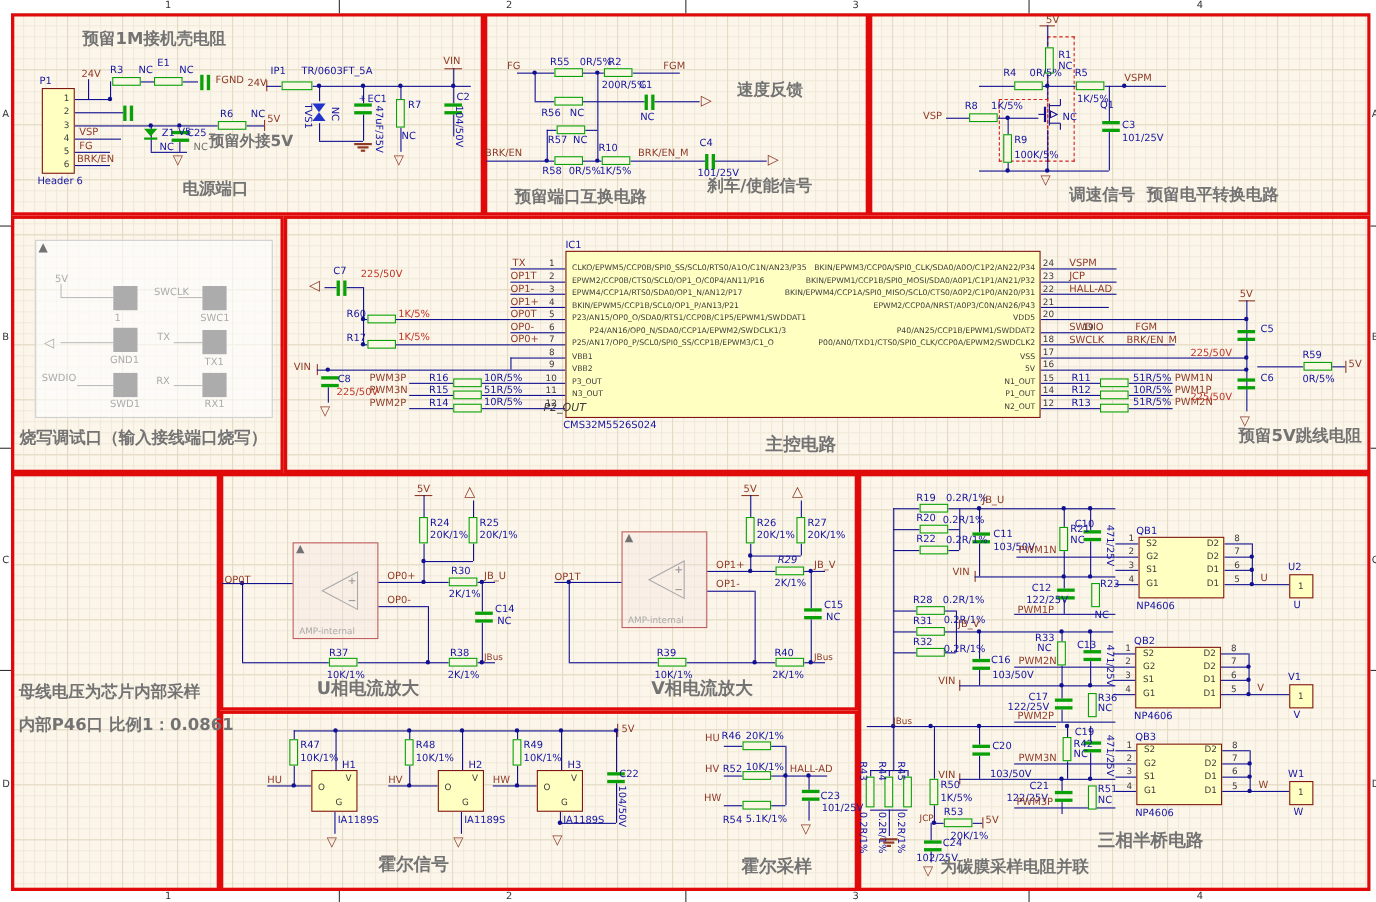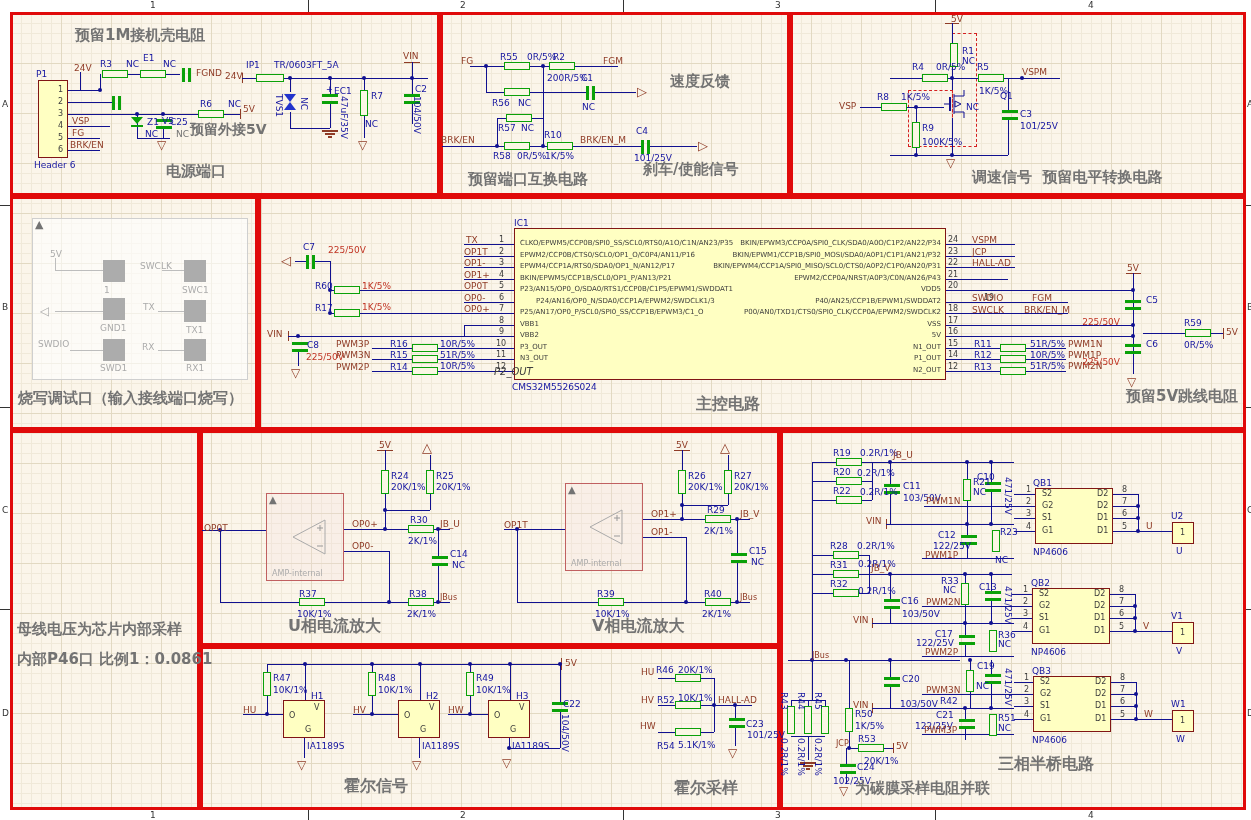--- a/index.html
+++ b/index.html
@@ -614,21 +614,21 @@
     </svg>
     <div class="t c-g" style="position: absolute; font-size: 8px; left: 571px; top: 560px;">AMP-internal</div>
     <div class="t c-m" style="position: absolute; font-size: 9px; left: 504px; top: 521px;">OP1T</div>
     <div class="wire" style="position: absolute; left: 504px; top: 529px; width: 61px; height: 1px;"></div>
     <div class="dot" style="position: absolute; left: 515px; top: 527px;"></div>
     <div class="wire" style="position: absolute; left: 517px; top: 529px; width: 1px; height: 73px;"></div>
     <div class="wire" style="position: absolute; left: 517px; top: 602px; width: 81px; height: 1px;"></div>
     <div class="wire" style="position: absolute; left: 643px; top: 519px; width: 62px; height: 1px;"></div>
     <div class="t c-m" style="position: absolute; font-size: 9px; left: 651px; top: 510px;">OP1+</div>
     <div class="res" style="position: absolute; left: 705px; top: 515px; width: 26px; height: 8px;"></div>
-    <div class="t c-b" style="position: absolute; font-size: 9px; left: 707px; top: 506px;">R29</div>
+    <div class="t c-b" style="position: absolute; font-size: 9px; left: 707px; top: 506px; font-style: italic;">R29</div>
     <div class="t c-b" style="position: absolute; font-size: 9px; left: 704px; top: 527px;">2K/1%</div>
     <div class="wire" style="position: absolute; left: 731px; top: 519px; width: 19px; height: 1px;"></div>
     <div class="dot" style="position: absolute; left: 735px; top: 517px;"></div>
     <div class="t c-m" style="position: absolute; font-size: 9px; left: 740px; top: 510px;">JB_V</div>
     <div class="wire" style="position: absolute; left: 737px; top: 519px; width: 1px; height: 34px;"></div>
     <div style="position: absolute; z-index: 4; left: 731px; top: 553px; width: 16px; height: 10px;">
       <div class="capb" style="left: 0px; top: 0px; width: 16px; height: 3px;"></div>
       <div class="capb" style="left: 0px; top: 7px; width: 16px; height: 3px;"></div>
     </div>
     <div class="t c-b" style="position: absolute; font-size: 9px; left: 749px; top: 547px;">C15</div>
@@ -938,21 +938,21 @@
     <div class="wire" style="position: absolute; left: 890px; top: 660px; width: 1px; height: 17px;"></div>
     <div class="wire" style="position: absolute; left: 890px; top: 687px; width: 1px; height: 21px;"></div>
     <div class="wire" style="position: absolute; left: 922px; top: 694px; width: 92px; height: 1px;"></div>
     <div style="position: absolute; z-index: 4; left: 985px; top: 674px; width: 16px; height: 10px;">
       <div class="capb" style="left: 0px; top: 0px; width: 16px; height: 3px;"></div>
       <div class="capb" style="left: 0px; top: 7px; width: 16px; height: 3px;"></div>
     </div>
     <div class="t c-b" style="position: absolute; font-size: 9px; left: 977px; top: 662px;">C19</div>
     <div class="t c-b vert" style="position: absolute; font-size: 9px; left: 1003px; top: 668px;">471/25V</div>
     <div class="res" style="position: absolute; left: 966px; top: 670px; width: 8px; height: 22px;"></div>
-    <div class="t c-b" style="position: absolute; font-size: 9px; left: 940px; top: 673px; margin-top: 24px;">R42</div>
+    <div class="t c-b" style="position: absolute; font-size: 9px; left: 976px; top: 673px;">R42</div>
     <div class="t c-b" style="position: absolute; font-size: 9px; left: 976px; top: 682px;">NC</div>
     <div class="wire" style="position: absolute; left: 970px; top: 660px; width: 1px; height: 10px;"></div>
     <div class="wire" style="position: absolute; left: 970px; top: 692px; width: 1px; height: 16px;"></div>
     <div class="wire" style="position: absolute; left: 991px; top: 660px; width: 1px; height: 14px;"></div>
     <div class="wire" style="position: absolute; left: 991px; top: 684px; width: 1px; height: 24px;"></div>
     <div class="t c-m" style="position: absolute; font-size: 9px; left: 853px; top: 701px;">VIN</div>
     <div class="wire wm" style="position: absolute; left: 872px; top: 703px; width: 1px; height: 10px;"></div>
     <div class="wire" style="position: absolute; left: 872px; top: 708px; width: 142px; height: 1px;"></div>
     <div class="dot" style="position: absolute; left: 963px; top: 706px;"></div>
     <div class="dot" style="position: absolute; left: 989px; top: 706px;"></div>

